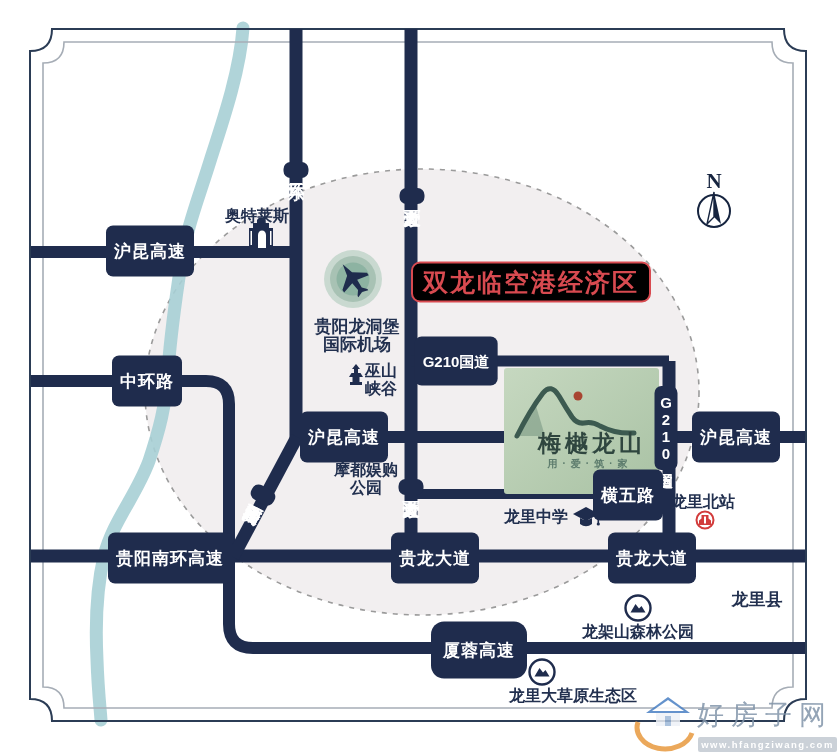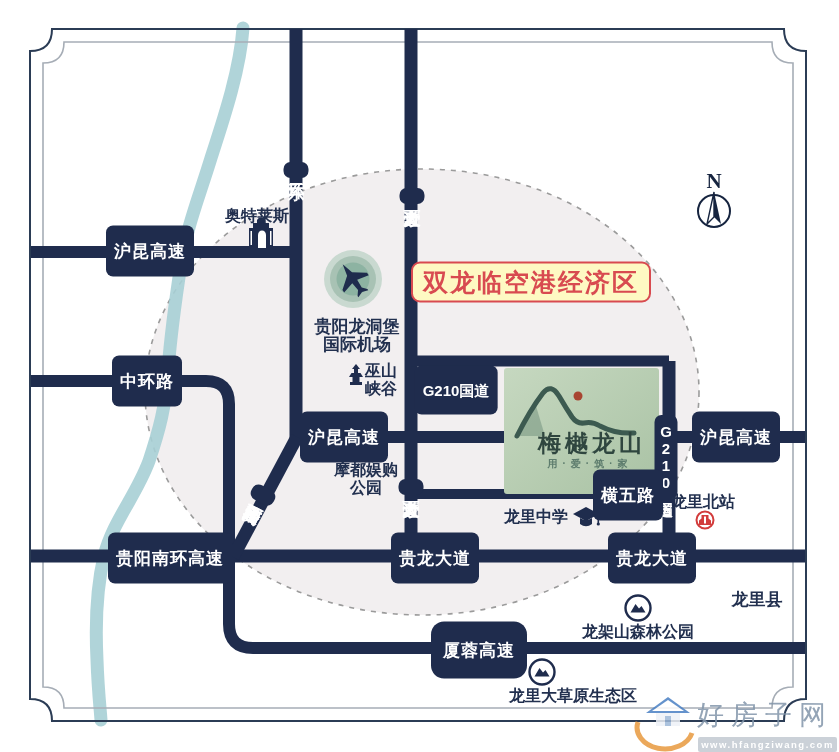--- a/index.html
+++ b/index.html
@@ -5,32 +5,32 @@
   html,body{margin:0;padding:0;background:#fff;}
   #stage{position:relative;width:839px;height:752px;background:#ffffff;overflow:hidden;
          font-family:"Liberation Sans","DejaVu Sans",sans-serif;}
   #baseart{position:absolute;left:0;top:0;z-index:1;}
 
   
   .badge{position:absolute;z-index:3;background:#1f2c4d;color:#ffffff;font-weight:700;
          font-size:17px;line-height:1;border-radius:7px;padding:17px 8px;white-space:nowrap;
          letter-spacing:1px;transform:translate(-50%,-50%);display:flex;align-items:center;justify-content:center;}
   .badge.vert{writing-mode:vertical-rl;text-orientation:upright;padding:8px 4px;letter-spacing:0;}
-  .badge.small{font-size:15px;letter-spacing:0;margin-top:29px;}
+  .badge.small{font-size:15px;letter-spacing:0;}
   .badge.pill{border-radius:13px;padding:20px 12px;}
   .badge.diag{transform:translate(-50%,-50%) rotate(28deg);}
 
   
   .lm{position:absolute;z-index:3;color:#22304f;font-weight:700;font-size:16px;line-height:1.15;
       white-space:nowrap;transform:translate(-50%,-50%);text-align:center;}
   .lm.left{transform:translate(0,-50%);text-align:center;}
 
   
   .region{position:absolute;z-index:4;left:531px;top:282px;transform:translate(-50%,-50%);
-          background:#fef9c3;border:2px solid #d84a50;border-radius:9px;color:#d84a50;
+          background:#000000;border:2px solid #d84a50;border-radius:9px;color:#d84a50;
           font-size:25px;font-weight:700;letter-spacing:2px;padding:2px 10px;white-space:nowrap;}
 
   
   .compass-n{position:absolute;z-index:4;left:714px;top:181px;transform:translate(-50%,-50%);
              color:#16243f;font-weight:700;font-size:21px;font-family:"Liberation Serif","DejaVu Serif",serif;}
 
   
   .logo-name{position:absolute;z-index:4;left:592px;top:443px;transform:translate(-50%,-50%);
              color:#2f463f;font-size:23px;font-weight:700;letter-spacing:4px;white-space:nowrap;
              font-family:"Liberation Serif","DejaVu Serif",serif;}

